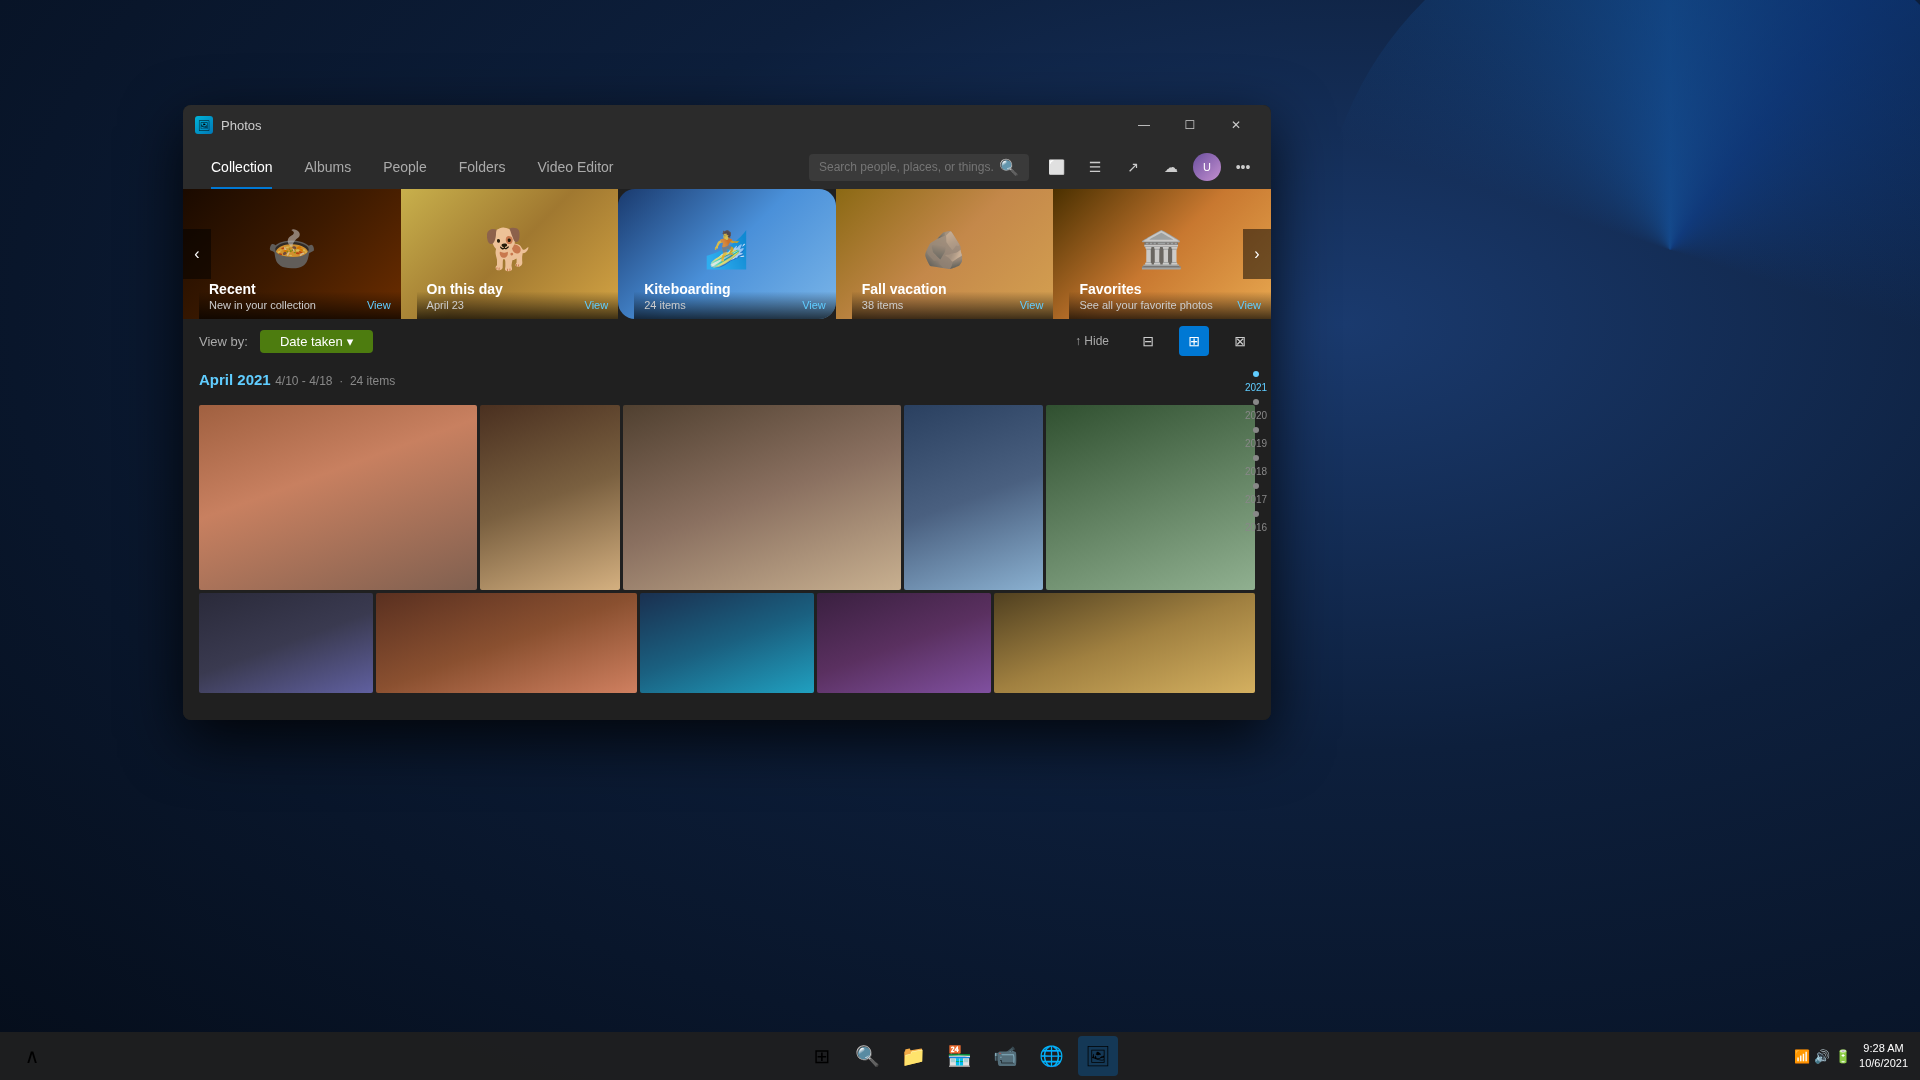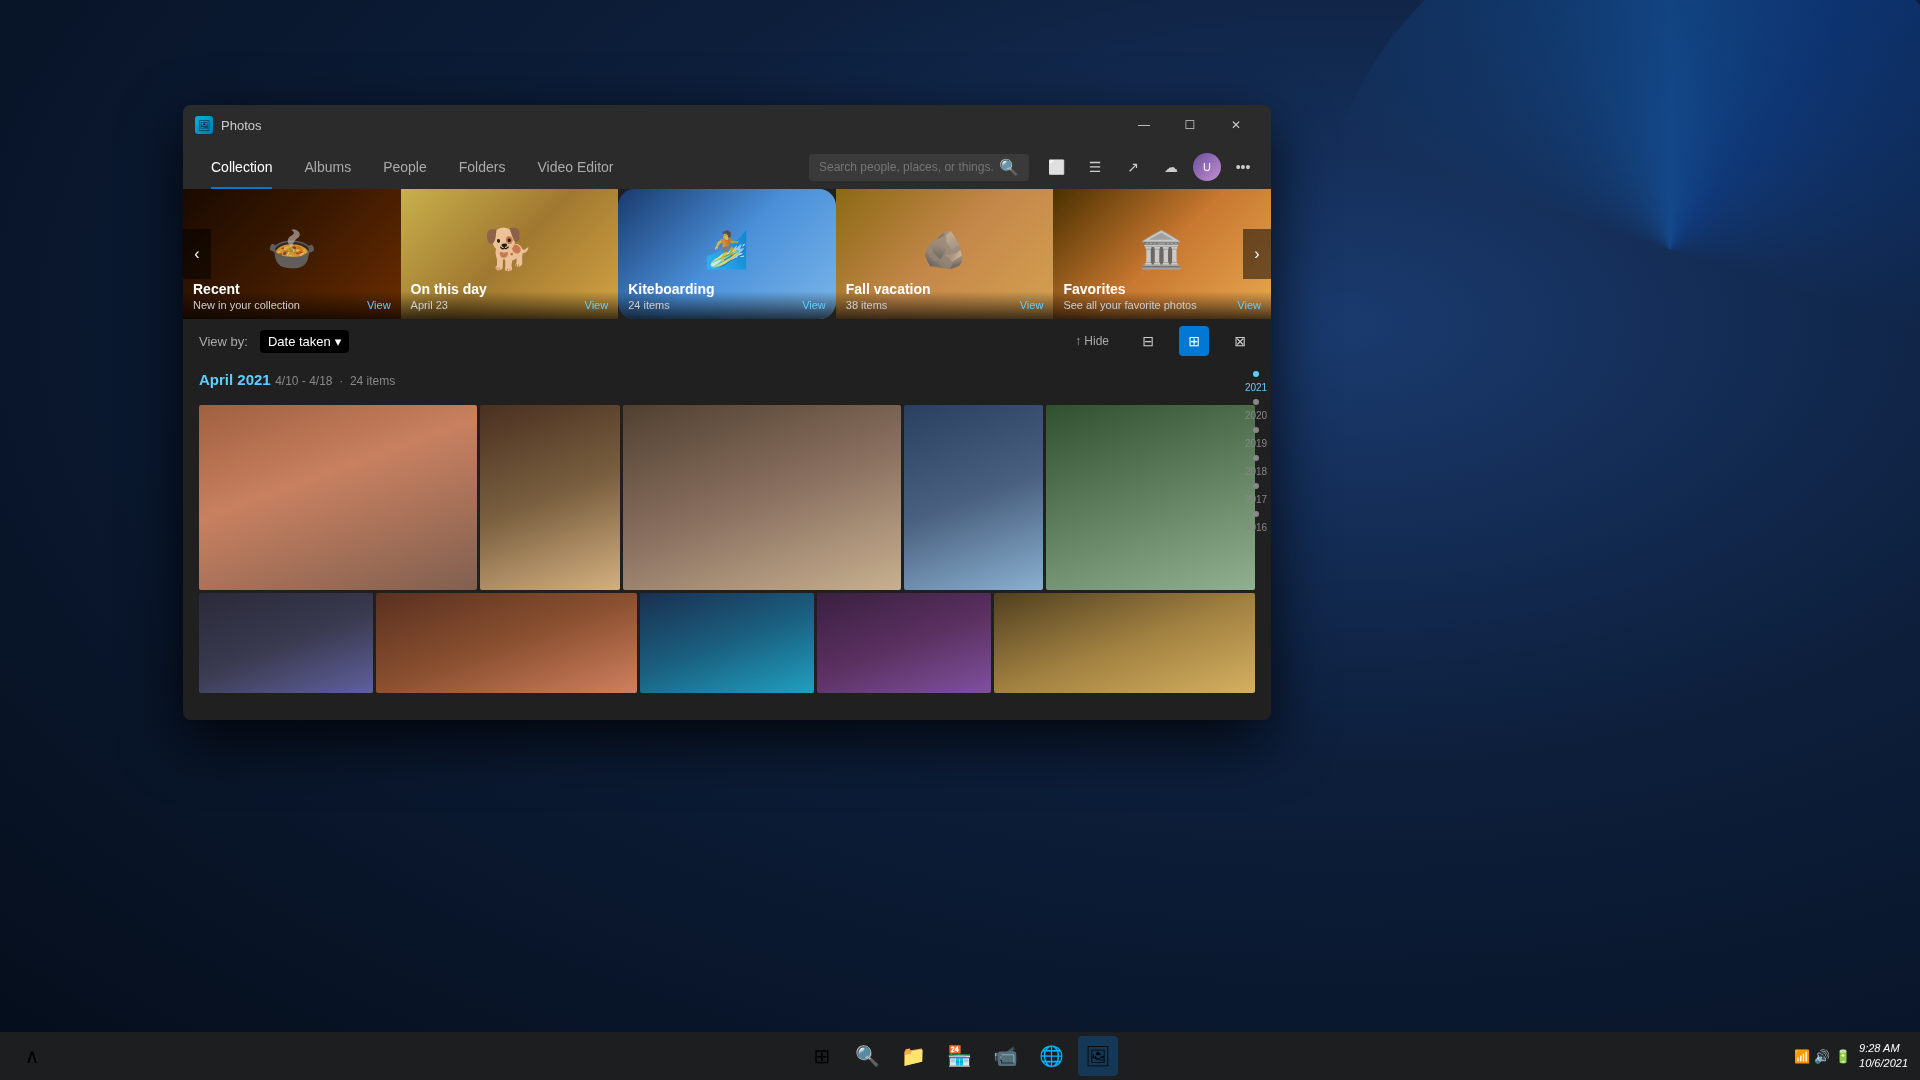--- a/index.html
+++ b/index.html
@@ -210,21 +210,21 @@
 
     .featured-card {
       flex: 1;
       position: relative;
       overflow: hidden;
       cursor: pointer;
     }
     .featured-card-overlay {
       position: absolute;
       bottom: 0;
-      left: 0;
+      left: 16px;
       right: 0;
       background: linear-gradient(to top, rgba(0,0,0,0.7) 0%, transparent 60%);
       padding: 8px 10px;
     }
     .featured-card-title {
       color: white;
       font-size: 14px;
       font-weight: 600;
     }
     .featured-card-sub {
@@ -263,23 +263,23 @@
       flex-shrink: 0;
     }
     .view-by-label {
       color: #aaaaaa;
       font-size: 13px;
     }
     .view-by-select {
       display: flex;
       align-items: center;
       gap: 4px;
-      background: #000000;
+      background: #4d7c0f;
       border-radius: 4px;
-      padding: 4px 8px;
+      padding: 4px 20px;
       color: #ffffff;
       font-size: 13px;
       cursor: pointer;
     }
     .view-by-actions {
       margin-left: auto;
       display: flex;
       gap: 16px;
       align-items: center;
     }
@@ -418,23 +418,22 @@
     .taskbar-right {
       margin-left: auto;
       display: flex;
       align-items: center;
       padding-right: 12px;
       gap: 8px;
     }
     .taskbar-clock {
       color: #ffffff;
       font-size: 11px;
-      text-align: left;
+      text-align: center;
       line-height: 1.4;
-      font-style: italic;
     }
     .taskbar-sys {
       display: flex;
       align-items: center;
       gap: 4px;
       color: #cccccc;
       font-size: 13px;
     }
     .taskbar-left {
       padding-left: 12px;

